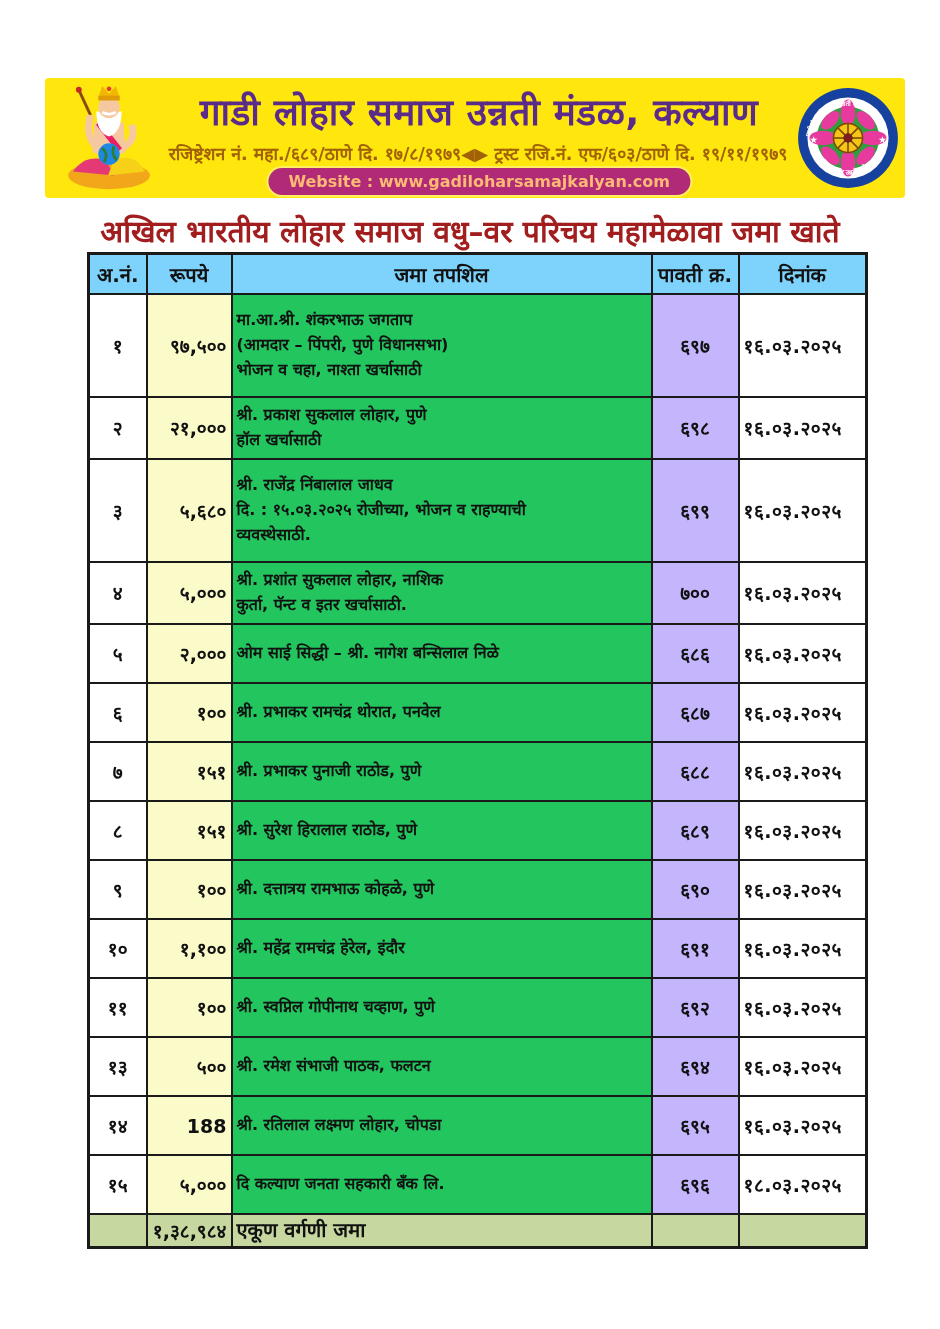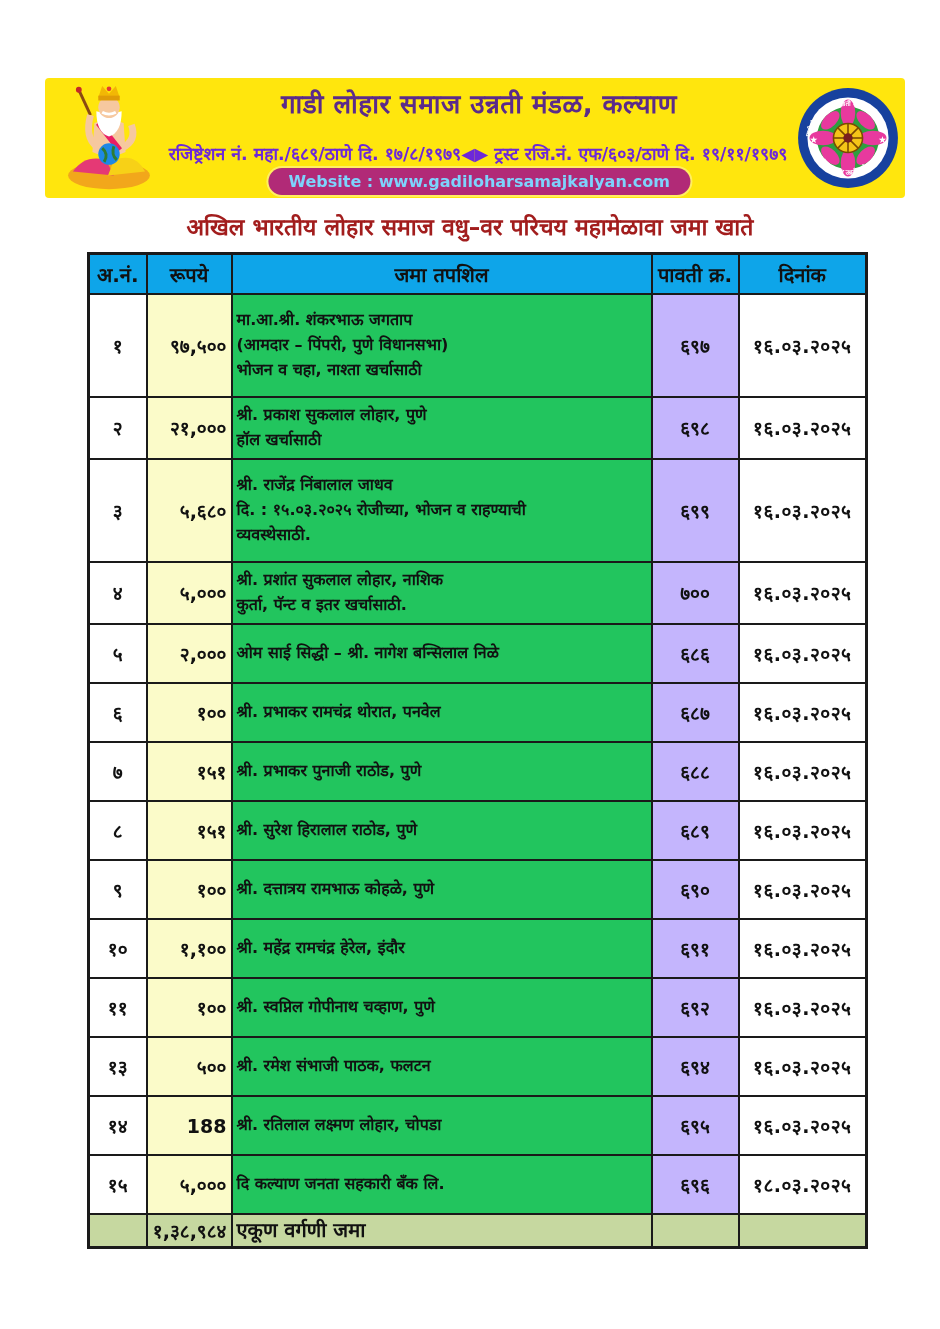--- a/index.html
+++ b/index.html
@@ -9,55 +9,55 @@
   }
   
   .banner{
     position:absolute;left:45px;top:78px;width:860px;height:120px;
     background:#ffe60d;border-radius:4px;
   }
   .deity{position:absolute;left:8px;top:4px;width:112px;height:112px;}
   .emblem{position:absolute;right:5px;top:8px;width:104px;height:104px;}
   .org-title{
     position:absolute;left:120px;right:112px;top:7px;text-align:center;
-    font-size:26px;font-weight:bold;color:#5b2b8a;letter-spacing:0.5px;
+    font-size:37px;font-weight:bold;color:#5b2b8a;letter-spacing:0.5px;
     white-space:nowrap;
   }
   .reg-line{
     position:absolute;left:116px;right:110px;top:63px;text-align:center;
-    font-size:17.5px;font-weight:bold;color:#6d28d9;white-space:nowrap;
+    font-size:17.5px;font-weight:bold;color:#a16207;white-space:nowrap;
   }
   .web-pill{
     position:absolute;left:50%;top:90px;transform:translateX(-49%);
     background:#b12a77;border-radius:14px;padding:4px 20px;
-    font-size:16px;font-weight:bold;color:#7dd3fc;white-space:nowrap;
+    font-size:16px;font-weight:bold;color:#fdba74;white-space:nowrap;
     box-shadow:0 0 0 2px rgba(255,255,255,0.35);
   }
   
   .subtitle{
     position:absolute;left:0;top:210px;width:100%;text-align:center;
-    font-size:23px;font-weight:bold;color:#a21d1d;
+    font-size:30px;font-weight:bold;color:#a21d1d;
   }
   
   table.ledger{
     position:absolute;left:87px;top:252px;width:778px;
     border-collapse:collapse;table-layout:fixed;
     font-size:19px;font-weight:bold;color:#111;
   }
   table.ledger th,table.ledger td{
     border:2px solid #1a1a1a;padding:0 4px;vertical-align:middle;
     overflow:hidden;
   }
   table.ledger{border:3px solid #1a1a1a;}
-  thead th{background:#0ea5e9;height:38px;font-size:20px;text-align:center;}
+  thead th{background:#7dd3fc;height:38px;font-size:20px;text-align:center;}
   .cell-sr{text-align:center;background:#ffffff;}
   .cell-amount{text-align:right;background:#fbfbc9;padding-right:5px;}
   .cell-details{text-align:left;background:#22c55e;white-space:pre-line;line-height:1.55;font-size:16px;padding-left:6px;}
   .cell-receipt{text-align:center;background:#c4b5fd;}
-  .cell-date{text-align:center;background:#ffffff;letter-spacing:0.5px;}
+  .cell-date{text-align:left;background:#ffffff;letter-spacing:0.5px;}
   tr.lines-1{height:59px;}
   tr.lines-2{height:62px;}
   tr.lines-3{height:103px;}
   tfoot td{background:#c6d8a0 !important;height:31px;}
   tfoot .cell-details{font-size:20px;}
 </style>
 </head>
 <body>
 
 <div class="page">

